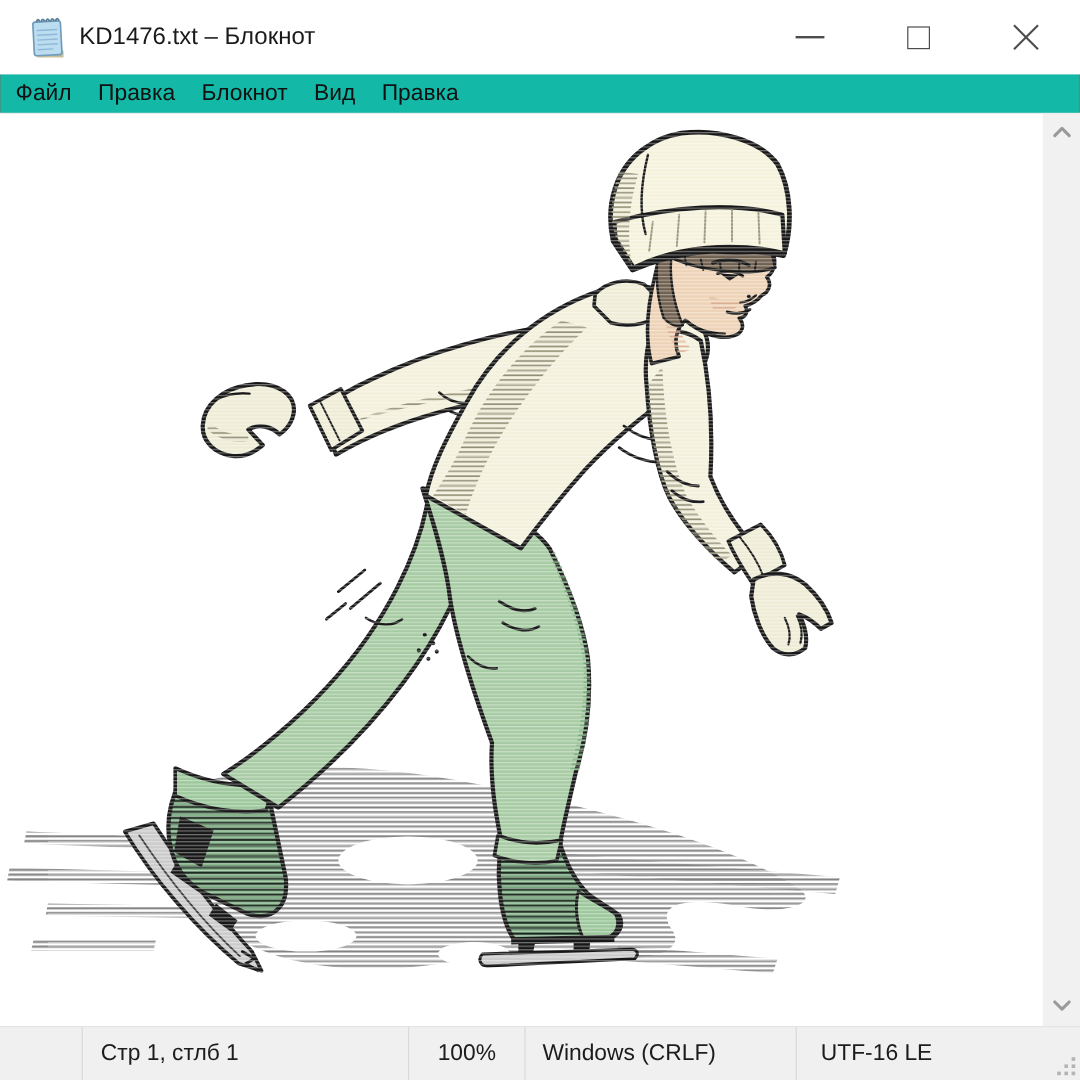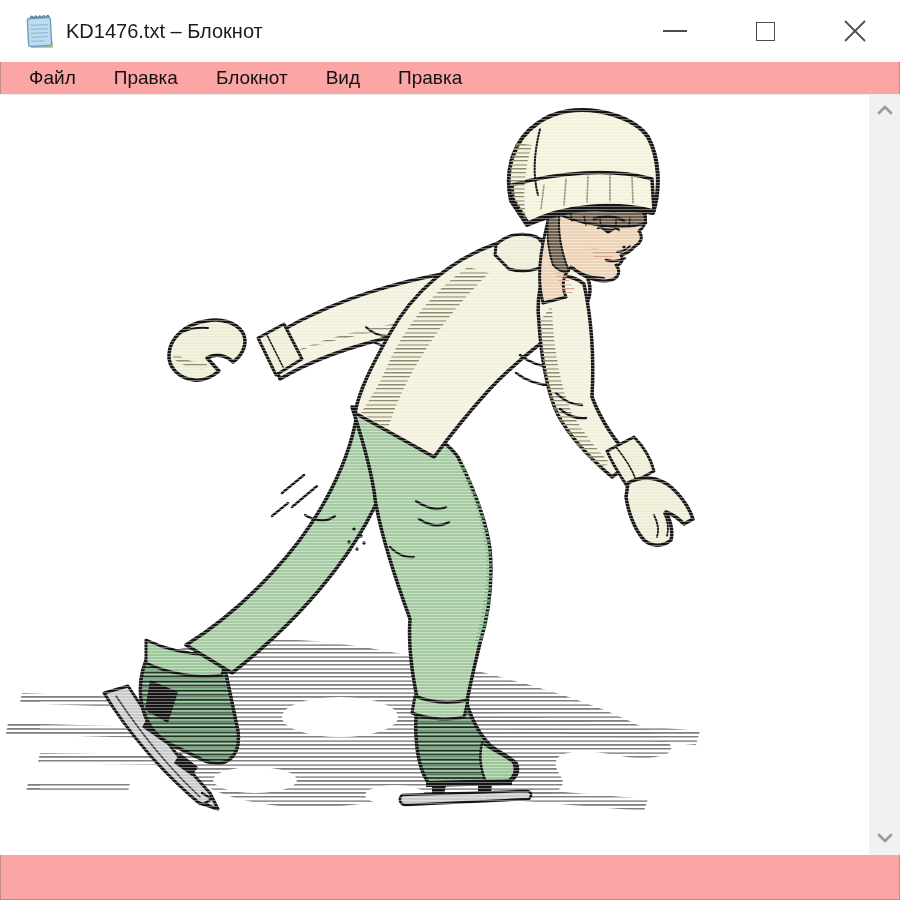--- a/index.html
+++ b/index.html
@@ -1,32 +1,32 @@
 <!DOCTYPE html>
 <html style="--titlebar-bg: #ffffff; --text: #1a1a1a; --menu-text: #111111; --content-bg: #ffffff; --status-bg: #f0f0f0; --status-text: #1c1c1c; --separator: #d9d9d9; --scrollbar-track: #f1f1f1; --scrollbar-arrow: #9a9a9a; --control-glyph: #4d4d4d; --outline: #161616; --hat: #f5f2dc; --sweater: #f3f0dc; --sweater-shade: #8f8c72; --cuff: #efecd6; --skin: #edd2b6; --skin-shade: #d9a78b; --hair: #6f5f4e; --pants: #a6cba3; --pants-shade: #79a87b; --boot: #85b38a; --boot-cuff: #9cc79b; --blade: #cbcbcb; --shadow: #808080; --icon-blue: #bcdcf0; --icon-blue-dark: #6f9cbd; --icon-tan: #c9c29b;"><head>
 <meta charset="utf-8">
 <style>
   * { margin:0; padding:0; box-sizing:border-box; }
   html,body { width:900px; height:900px; background:#fff; }
   body { font-family:"Liberation Sans", sans-serif; }
   .window {
-    position:relative; width:900px; height:900px; background:#fca5a5; overflow:hidden;
+    position:relative; width:900px; height:900px; background:#14b8a6; overflow:hidden;
     box-shadow: inset 0 0 0 1px rgba(110,110,110,.45);
   }
   
   .titlebar { height:62px; display:flex; align-items:center; background:var(--titlebar-bg,#fff); }
   .app-icon { width:32px; height:38px; margin-left:25px; flex:0 0 auto; }
   .title-text { margin-left:9px; font-size:20px; color:var(--text,#1a1a1a); white-space:nowrap; }
   .controls { margin-left:auto; display:flex; height:62px; }
   .ctrl { width:90px; height:62px; display:flex; align-items:center; justify-content:center; }
   .min-glyph { width:24px; height:2px; background:var(--control-glyph,#4d4d4d); }
   .max-glyph { width:19px; height:19px; border:1.5px solid var(--control-glyph,#4d4d4d); background:transparent; }
   
   .menubar { height:33px; display:flex; align-items:center; padding-left:2px; border-bottom:1px solid #ececec; }
-  .menu-item { padding:0 11px; font-size:19px; color:var(--menu-text,#111); line-height:32px;margin-left:16px; }
+  .menu-item { padding:0 11px; font-size:19px; color:var(--menu-text,#111); line-height:32px; }
   
   .content { position:relative; height:760px; background:var(--content-bg,#fff); }
   .skater-svg { position:absolute; left:0; top:0; }
   .scrollbar { position:absolute; top:0; right:0; width:31px; height:760px; background:var(--scrollbar-track,#f1f1f1); }
   .scroll-arrow { position:absolute; left:0; width:31px; height:26px; display:flex; align-items:center; justify-content:center; }
   .scroll-arrow.up { top:2px; } .scroll-arrow.down { bottom:4px; }
   
   .statusbar { height:45px; background:var(--status-bg,#f0f0f0); border-top:1px solid #e3e3e3; display:flex; align-items:stretch; font-size:19px; color:var(--status-text,#1c1c1c); position:relative; }
   .seg { display:flex; align-items:center; height:100%; }
   .seg-spacer { width:68px; }
@@ -227,14 +227,29 @@
         </svg>
       </div>
       <div class="scroll-arrow down">
         <svg width="16" height="10" viewBox="0 0 16 10">
           <path d="M 2,2 L 8,8 L 14,2" fill="none" stroke="var(--scrollbar-arrow,#9a9a9a)" stroke-width="2.6" stroke-linecap="round" stroke-linejoin="round"></path>
         </svg>
       </div>
     </div>
   </div>
 
+  <div class="statusbar">
+    <div class="seg seg-spacer"></div>
+    <div class="seg seg-cursor">Стр 1, стлб 1</div>
+    <div class="seg seg-zoom">100%</div>
+    <div class="seg seg-eol">Windows (CRLF)</div>
+    <div class="seg seg-enc">UTF-16 LE</div>
+    <div class="resize-grip">
+      <i style="right:0;bottom:0"></i>
+        <i style="right:6px;bottom:0"></i>
+        <i style="right:12px;bottom:0"></i>
+      <i style="right:0;bottom:6px"></i>
+        <i style="right:6px;bottom:6px"></i>
+      <i style="right:0;bottom:12px"></i>
+    </div>
+  </div>
 
 </div>
 
 </body></html>

